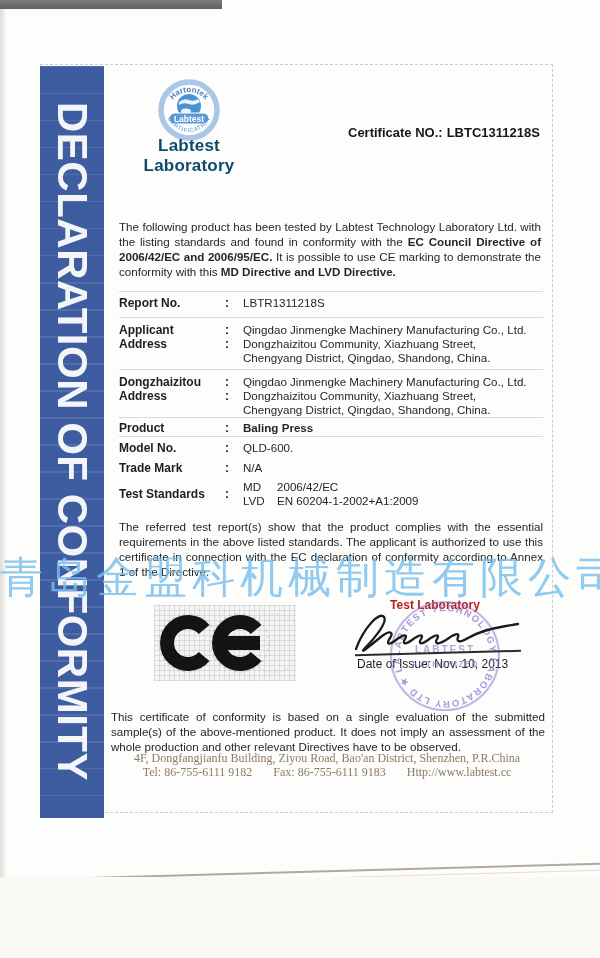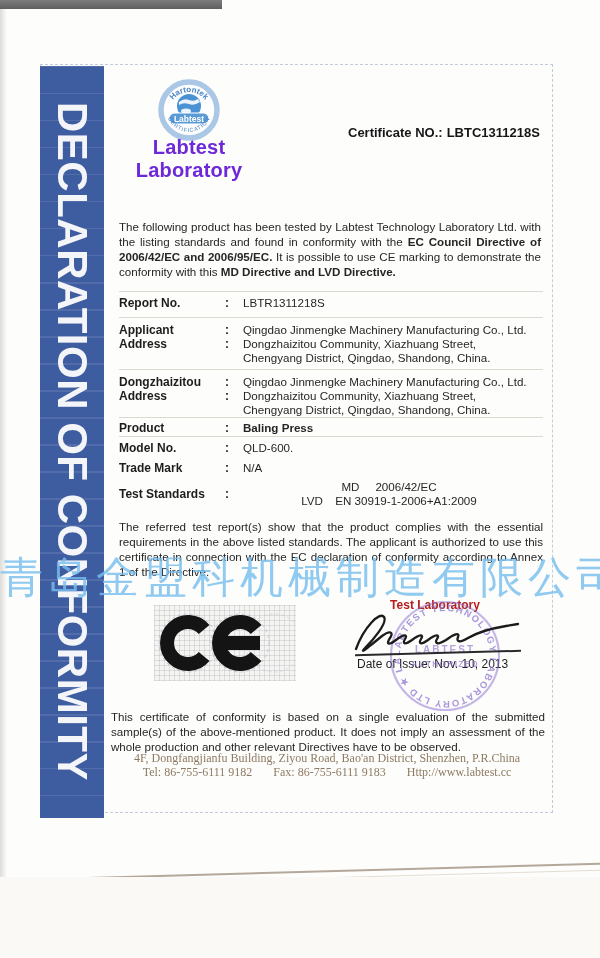--- a/index.html
+++ b/index.html
@@ -25,39 +25,39 @@
       #3e5ca0;
   }
   .banner-text{
     writing-mode:vertical-rl;
     width:64px;height:752px;line-height:64px;text-align:center;
     font-size:42px;font-weight:bold;letter-spacing:0.5px;color:#f4f5f8;
   }
 
   .seal{position:absolute;left:153px;top:79px;}
   .org-name{position:absolute;left:124px;top:136px;width:130px;text-align:center;
-    font-size:20px;font-weight:bold;color:#6d28d9;letter-spacing:0.2px;}
+    font-size:17px;font-weight:bold;color:#0c4a6e;letter-spacing:0.2px;}
 
   .cert-no{position:absolute;left:348px;top:125px;font-size:13px;font-weight:bold;color:#161616;white-space:nowrap;}
   .cert-no span{margin-right:4px;}
 
   .page-title{position:absolute;left:104px;top:175px;width:447px;text-align:center;
     font-size:19px;font-weight:bold;color:#121212;letter-spacing:0.2px;}
 
   .para{font-size:11.6px;line-height:15px;text-align:justify;color:#262626;}
   .intro{position:absolute;left:119px;top:219px;width:422px;}
   .b{font-weight:bold;}
 
   .sep{position:absolute;left:119px;width:424px;height:0;border-top:1px solid #ddd9d1;}
   .row{position:absolute;left:119px;width:416px;display:flex;align-items:flex-start;}
   .flabel{width:106px;font-size:12px;font-weight:bold;color:#1d1d1d;flex:none;}
   .fcolon{width:18px;font-size:12px;font-weight:bold;flex:none;}
   .fvalue{flex:1;font-size:11.6px;line-height:14px;color:#262626;max-width:300px;}
   .fvalue.b{font-weight:bold;}
-  .std-line{display:flex;justify-content:center;}
+  .std-line{display:flex;}
   .std-key{width:34px;flex:none;}
 
   .statement{position:absolute;left:119px;top:519px;width:424px;}
 
   .watermark{
     position:absolute;left:0;top:549px;width:600px;text-align:center;white-space:nowrap;
     font-size:43px;letter-spacing:5px;color:rgba(120,190,238,0.82);z-index:50;pointer-events:none;
   }
 
   .ce-box{
@@ -177,21 +177,21 @@
   <div class="row" style="top:480px;align-items:center;">
     <span class="flabel">Test Standards</span>
     <span class="fcolon">:</span>
     <span class="fvalue">
       <span class="std-line">
           <span class="std-key">MD</span>
           <span>2006/42/EC</span>
         </span>
       <span class="std-line">
           <span class="std-key">LVD</span>
-          <span>EN 30919-1-2006+A1:2009</span>
+          <span>EN 60204-1-2002+A1:2009</span>
         </span>
     </span>
   </div>
 
   <div class="para statement">The referred test report(s) show that the product complies with the essential requirements in the above listed standards. The applicant is authorized to use this certificate in connection with the EC declaration of conformity according to Annex 1 of the Directive.</div>
 
   <div class="ce-box">
     <svg width="142" height="76" viewBox="0 0 142 76">
       <circle cx="34" cy="38" r="29" fill="none" stroke="#b9bccb" stroke-width="0.8" stroke-dasharray="3 3"></circle>
       <circle cx="86" cy="38" r="29" fill="none" stroke="#b9bccb" stroke-width="0.8" stroke-dasharray="3 3"></circle>

